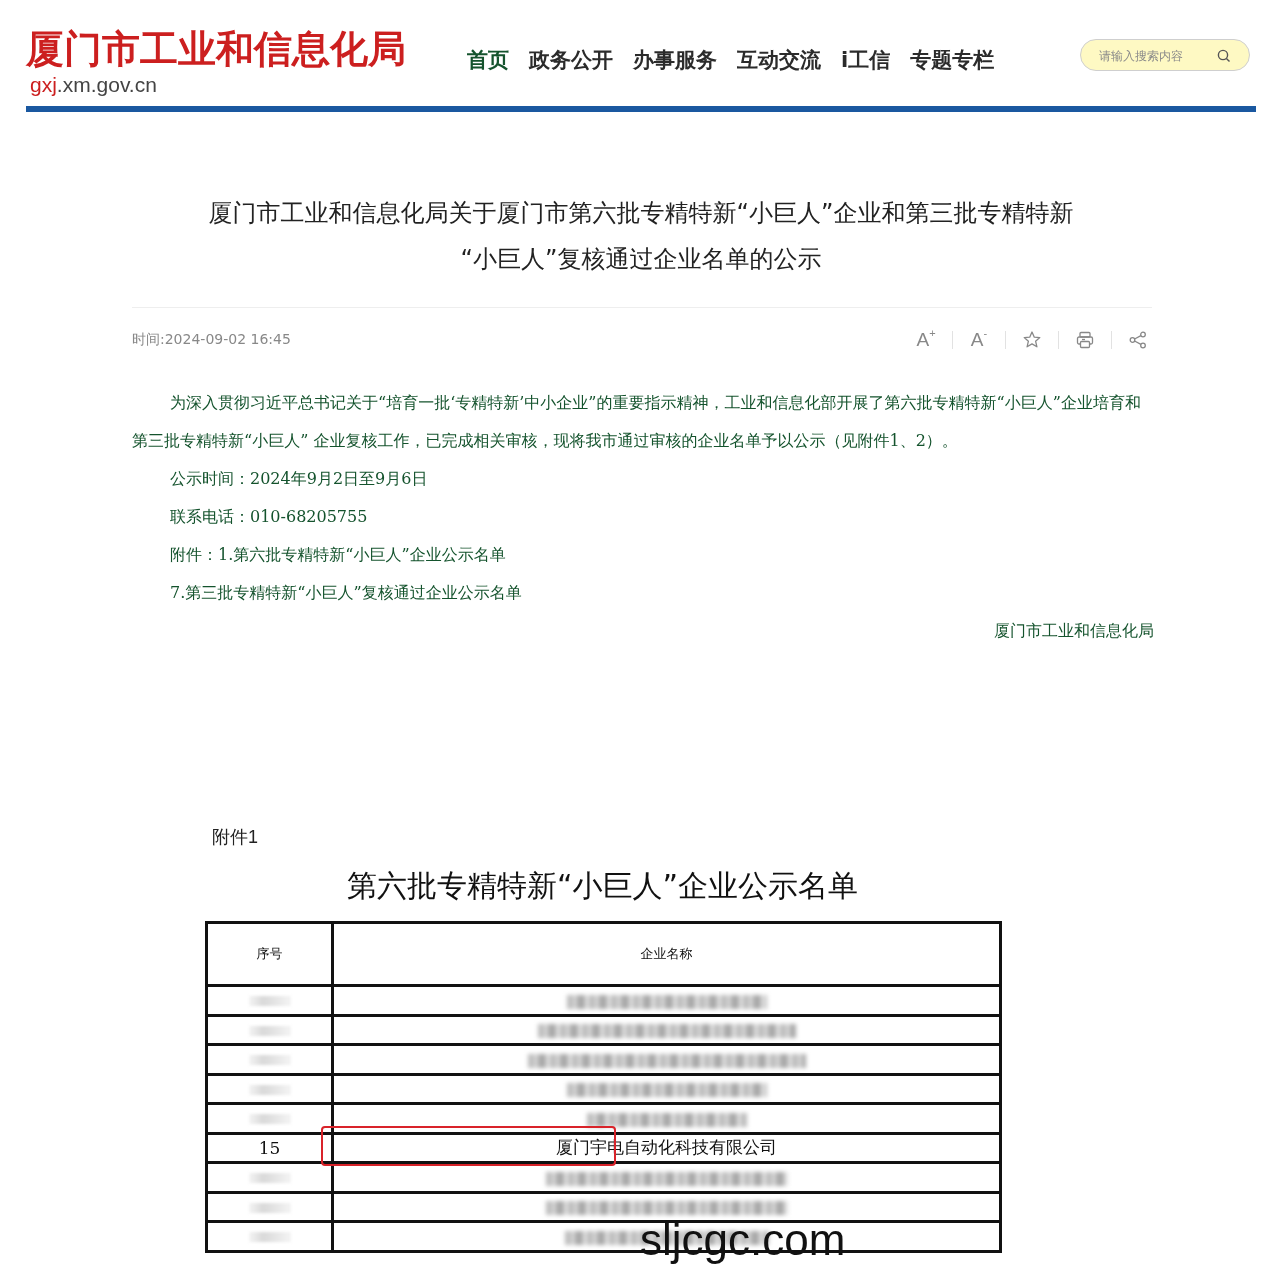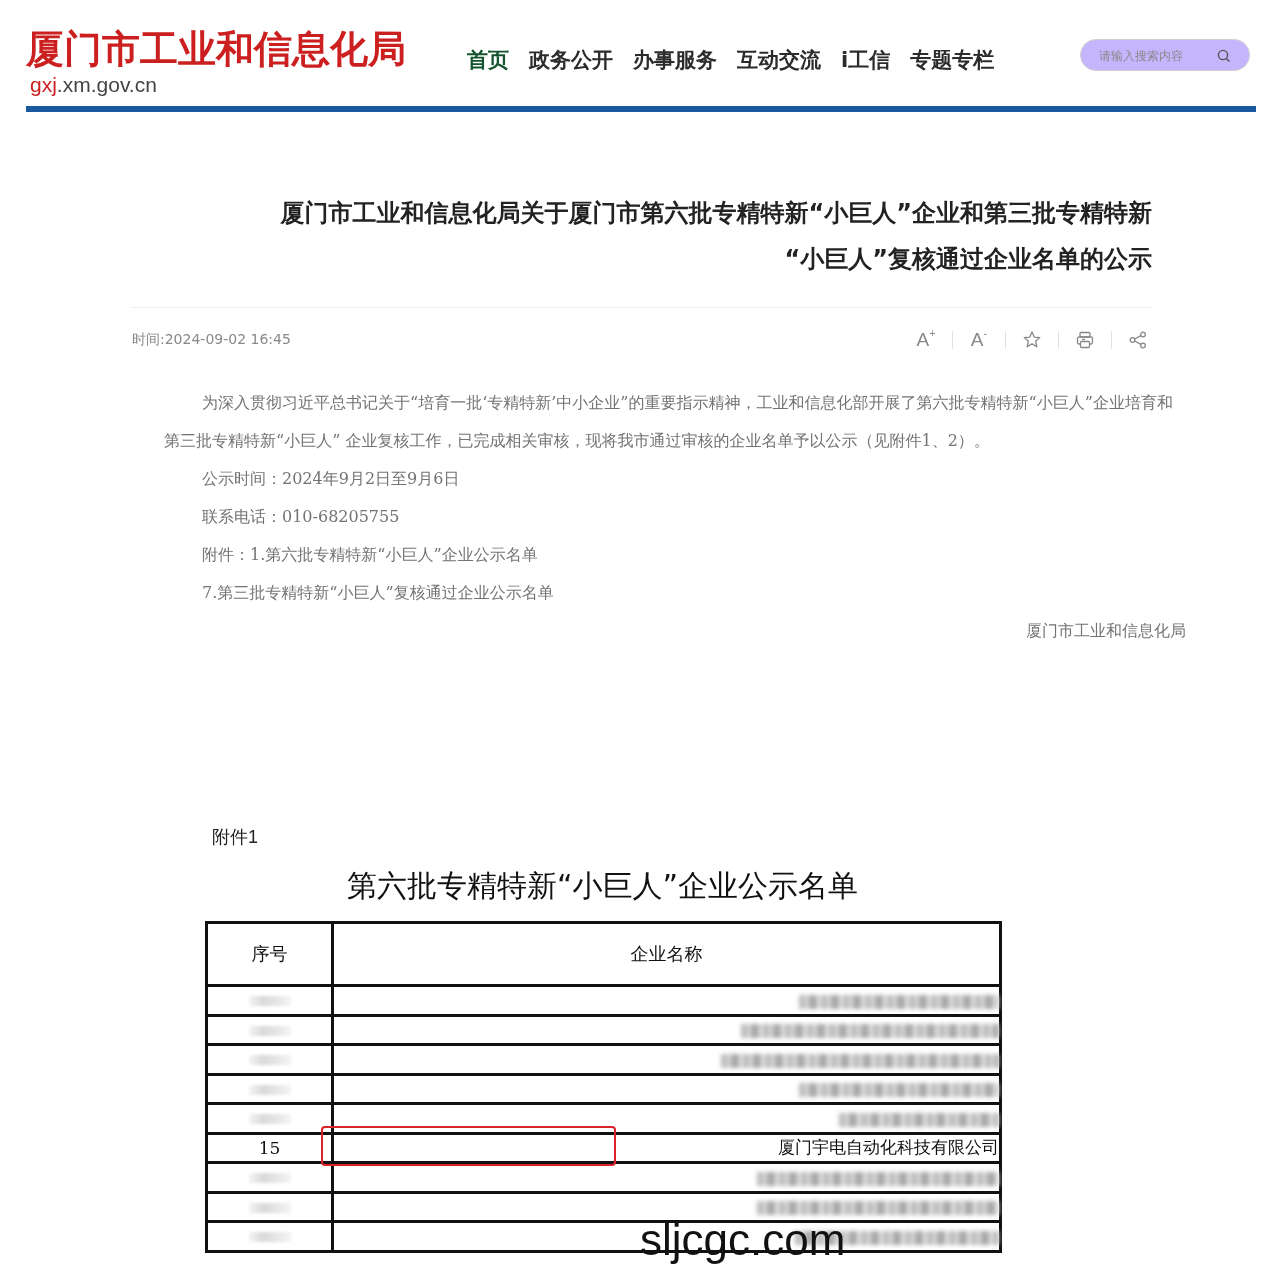--- a/index.html
+++ b/index.html
@@ -7,50 +7,50 @@
   body { font-family: "DejaVu Sans", "Liberation Sans", sans-serif; color: #333; position: relative; }
 
   
   .header { position: absolute; left: 26px; top: 0; width: 1230px; height: 115px; }
   .logo-title { position: absolute; left: 0; top: 26px; font-family: "DejaVu Serif", "Liberation Serif", serif; font-weight: bold; font-size: 38px; color: #cc1f1f; letter-spacing: 0px; line-height: 46px; white-space: nowrap; }
   .logo-domain { position: absolute; left: 4px; top: 72px; font-family: "Liberation Sans", sans-serif; font-size: 21px; color: #444; line-height: 26px; }
   .logo-domain .accent { color: #cc1f1f; }
   .nav { position: absolute; left: 441px; top: 44px; display: flex; gap: 0; }
   .nav-item { font-family: "DejaVu Sans", sans-serif; font-weight: bold; font-size: 21px; color: #2b2b2b; margin-right: 20px; line-height: 32px; white-space: nowrap; cursor: pointer; }
   .nav-item.active { color: #14532d; }
-  .search { position: absolute; left: 1054px; top: 39px; width: 170px; height: 32px; border: 1px solid #cfcfcf; border-radius: 16px; background: #c4b5fd; }
+  .search { position: absolute; left: 1054px; top: 39px; width: 170px; height: 32px; border: 1px solid #cfcfcf; border-radius: 16px; background: #fef9c3; }
   .search input { position: absolute; left: 18px; top: 6px; width: 110px; height: 20px; border: none; outline: none; font-size: 12px; color: #666; background: transparent; font-family: "DejaVu Sans", sans-serif; }
   .search input::placeholder { color: #8a8a8a; }
   .search-icon { position: absolute; right: 18px; top: 8px; width: 14px; height: 14px; }
   .header-bar { position: absolute; left: 0; top: 106px; width: 1230px; height: 6px; background: #1a58a0; }
 
   
-  .article-title { position: absolute; left: 130px; top: 190px; width: 1022px; text-align: right; font-weight: bold; font-size: 24px; line-height: 46px; color: #222; }
+  .article-title { position: absolute; left: 130px; top: 190px; width: 1022px; text-align: center; font-weight: normal; font-size: 24px; line-height: 46px; color: #222; }
   .meta-divider { position: absolute; left: 132px; top: 307px; width: 1020px; height: 1px; background: #eeeeee; }
   .meta-time { position: absolute; left: 132px; top: 329px; font-size: 14px; color: #888; line-height: 20px; }
   .tools { position: absolute; left: 912px; top: 326px; display: flex; align-items: center; height: 28px; }
   .tool { width: 28px; height: 28px; display: flex; align-items: center; justify-content: center; cursor: pointer; color: #888; font-size: 19px; font-family: "Liberation Sans", sans-serif; }
   .tool-sep { width: 1px; height: 18px; background: #e2e2e2; margin: 0 12px; }
   .tool sup { font-size: 11px; vertical-align: top; position: relative; top: -2px; }
 
-  .body-text { position: absolute; left: 132px; top: 384px; width: 1022px; font-family: "DejaVu Serif", "Liberation Serif", serif; font-size: 16px; line-height: 38px; color: #737373; margin-left: 32px; }
+  .body-text { position: absolute; left: 132px; top: 384px; width: 1022px; font-family: "DejaVu Serif", "Liberation Serif", serif; font-size: 16px; line-height: 38px; color: #14532d; }
   .body-text p { margin: 0; }
   .indent { text-indent: 38px; }
   .pad { padding-left: 38px; }
   .right { text-align: right; }
 
   
   .attach-label { position: absolute; left: 212px; top: 825px; font-size: 18px; color: #222; font-family: "Liberation Sans", sans-serif; }
   .attach-title { position: absolute; left: 200px; top: 864px; width: 805px; text-align: center; font-size: 30px; color: #111; font-family: "DejaVu Sans", sans-serif; line-height: 44px; }
   .list-table { position: absolute; left: 205px; top: 921px; width: 797px; border-collapse: collapse; border: 3px solid #111; }
   .list-table td, .list-table th { border: 3px solid #111; font-weight: normal; }
-  .list-table th { height: 63px; font-size: 18px; color: #111; font-family: "DejaVu Sans", sans-serif; }
+  .list-table th { height: 63px; font-size: 13px; color: #111; font-family: "DejaVu Sans", sans-serif; }
   .list-table td { height: 29.5px; font-family: "DejaVu Serif", "Liberation Serif", serif; font-size: 17px; color: #111; }
   .col-no { width: 126px; text-align: center; }
-  .col-name { text-align: right; }
+  .col-name { text-align: center; }
   .blur-no { display: inline-block; width: 42px; height: 10px; background: linear-gradient(90deg, #f4f4f4, #d9d9d9, #e6e6e6, #f4f4f4); filter: blur(1.5px); }
   .blur-name { display: inline-block; height: 14px; background: repeating-linear-gradient(90deg, #bdbdbd 0 6px, #d6d6d6 6px 10px, #a9a9a9 10px 18px, #e0e0e0 18px 22px); filter: blur(2px); vertical-align: middle; }
   .highlight-box { position: absolute; left: 321px; top: 1126px; width: 295px; height: 40px; border: 2.5px solid #d9232a; border-radius: 4px; pointer-events: none; }
   .watermark { position: absolute; left: 640px; top: 1212px; font-family: "Liberation Sans", sans-serif; font-size: 44px; color: #111; line-height: 56px; }
 </style>
 </head>
 <body>
 
 <div class="header">
   <div class="logo-title">厦门市工业和信息化局</div>

